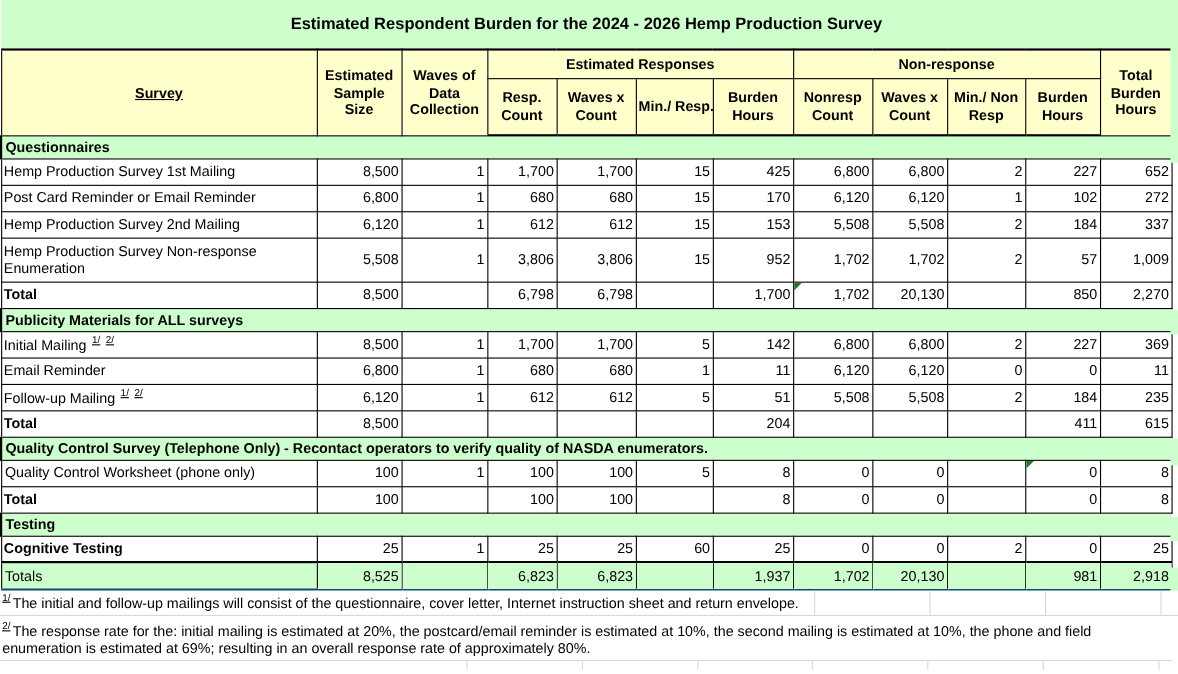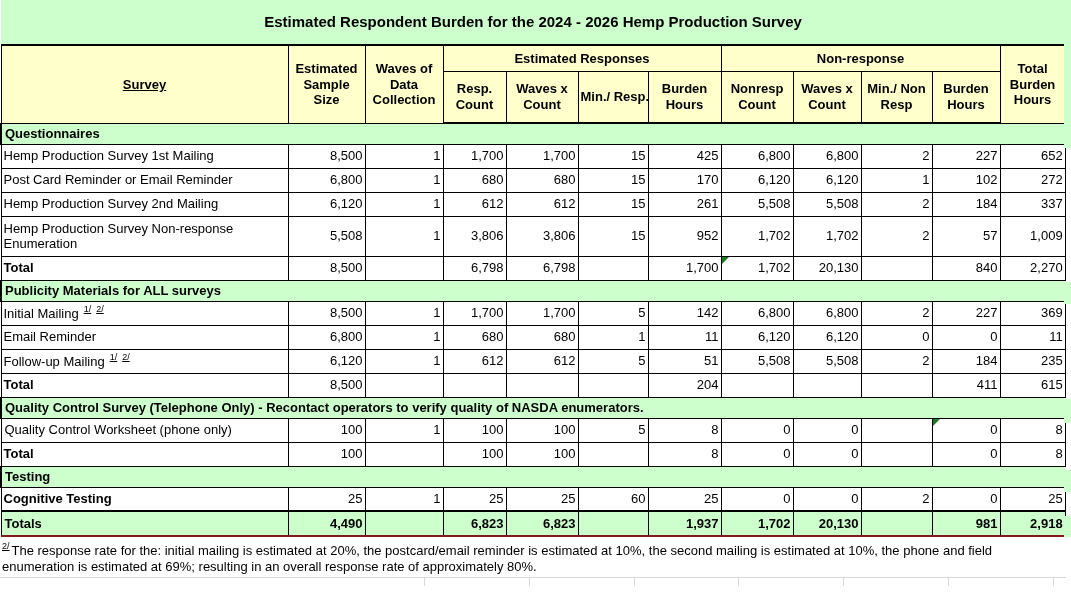--- a/index.html
+++ b/index.html
@@ -41,22 +41,22 @@
     white-space:nowrap;
   }
   tr.tall { height:40px; }
   td.lbl { border-left:2px solid #000; border-right:2px solid #000; white-space:normal; }
   td.lbl.indent { }
   td.lbl.flush  { padding-left:3px; }
   td.lbl.ctr    { font-weight:bold; }
   td.num { text-align:right; padding-right:4px; white-space:nowrap; position:relative; }
   tr.totals-row { height:25px; }
   tr.totals-row td {
-    background:#ccffcc; font-weight:bold;
-    border-top:2px solid #000; border-bottom:2px solid #7f1d1d;
+    background:#ccffcc; font-weight:normal;
+    border-top:2px solid #000; border-bottom:2px solid #0c4a6e;
   }
   span.flag {
     position:absolute; left:0; top:0; width:0; height:0;
     border-top:7px solid #1e7a1e; border-right:7px solid transparent;
   }
   sup.fnref {
     font-size:9px; text-decoration:underline; font-weight:normal;
     margin-left:5px; position:relative; top:-1px;
   }
 
@@ -152,21 +152,21 @@
           <td class="num">102</td>
           <td class="num lastcol">272</td>
         </tr>
         <tr>
           <td class="lbl indent">Hemp Production Survey 2nd Mailing</td>
           <td class="num">6,120</td>
           <td class="num">1</td>
           <td class="num">612</td>
           <td class="num">612</td>
           <td class="num">15</td>
-          <td class="num">261</td>
+          <td class="num">153</td>
           <td class="num">5,508</td>
           <td class="num">5,508</td>
           <td class="num">2</td>
           <td class="num">184</td>
           <td class="num lastcol">337</td>
         </tr>
         <tr class="tall">
           <td class="lbl indent">Hemp Production Survey Non-response Enumeration</td>
           <td class="num">5,508</td>
           <td class="num">1</td>
@@ -184,21 +184,21 @@
           <td class="lbl ctr">Total</td>
           <td class="num">8,500</td>
           <td class="num"></td>
           <td class="num">6,798</td>
           <td class="num">6,798</td>
           <td class="num"></td>
           <td class="num">1,700</td>
           <td class="num">1,702<span class="flag"></span></td>
           <td class="num">20,130</td>
           <td class="num"></td>
-          <td class="num">840</td>
+          <td class="num">850</td>
           <td class="num lastcol">2,270</td>
         </tr>
         <tr class="section-row">
           <td colspan="12">Publicity Materials for ALL surveys</td>
         </tr>
         <tr>
           <td class="lbl indent">Initial Mailing<sup class="fnref">1/</sup><sup class="fnref">2/</sup></td>
           <td class="num">8,500</td>
           <td class="num">1</td>
           <td class="num">1,700</td>
@@ -296,21 +296,21 @@
           <td class="num">60</td>
           <td class="num">25</td>
           <td class="num">0</td>
           <td class="num">0</td>
           <td class="num">2</td>
           <td class="num">0</td>
           <td class="num lastcol">25</td>
         </tr>
         <tr class="totals-row">
           <td class="lbl flush">Totals</td>
-          <td class="num">4,490</td>
+          <td class="num">8,525</td>
           <td class="num"></td>
           <td class="num">6,823</td>
           <td class="num">6,823</td>
           <td class="num"></td>
           <td class="num">1,937</td>
           <td class="num">1,702</td>
           <td class="num">20,130</td>
           <td class="num"></td>
           <td class="num">981</td>
           <td class="num lastcol">2,918</td>
@@ -318,20 +318,27 @@
       </tbody>
   </table>
 
   <div class="rstrip rs1"></div>
   <div class="rstrip rs2"></div>
   <div class="rstrip rs3"></div>
   <div class="rstrip rs4"></div>
   <div class="rstrip rs5"></div>
 
   <div class="fn-area">
+    <div class="fn fn1">
+      <div class="gv" style="left:740px"></div>
+      <div class="gv" style="left:845px"></div>
+      <div class="gv" style="left:950px"></div>
+      <div class="gv" style="left:1055px"></div>
+      <sup class="fnref">1/</sup><span>The initial and follow-up mailings will consist of the questionnaire, cover letter, Internet instruction sheet and return envelope.</span>
+    </div>
     <div class="fn fn2">
       <sup class="fnref">2/</sup><span>The response rate for the: initial mailing is estimated at 20%, the postcard/email reminder is estimated at 10%, the second mailing is estimated at 10%, the phone and field enumeration is estimated at 69%; resulting in an overall response rate of approximately 80%.</span>
     </div>
     <div class="bottom-strip">
       <div class="gv" style="left:424px"></div>
       <div class="gv" style="left:529px"></div>
       <div class="gv" style="left:634px"></div>
       <div class="gv" style="left:738px"></div>
       <div class="gv" style="left:843px"></div>
       <div class="gv" style="left:948px"></div>

